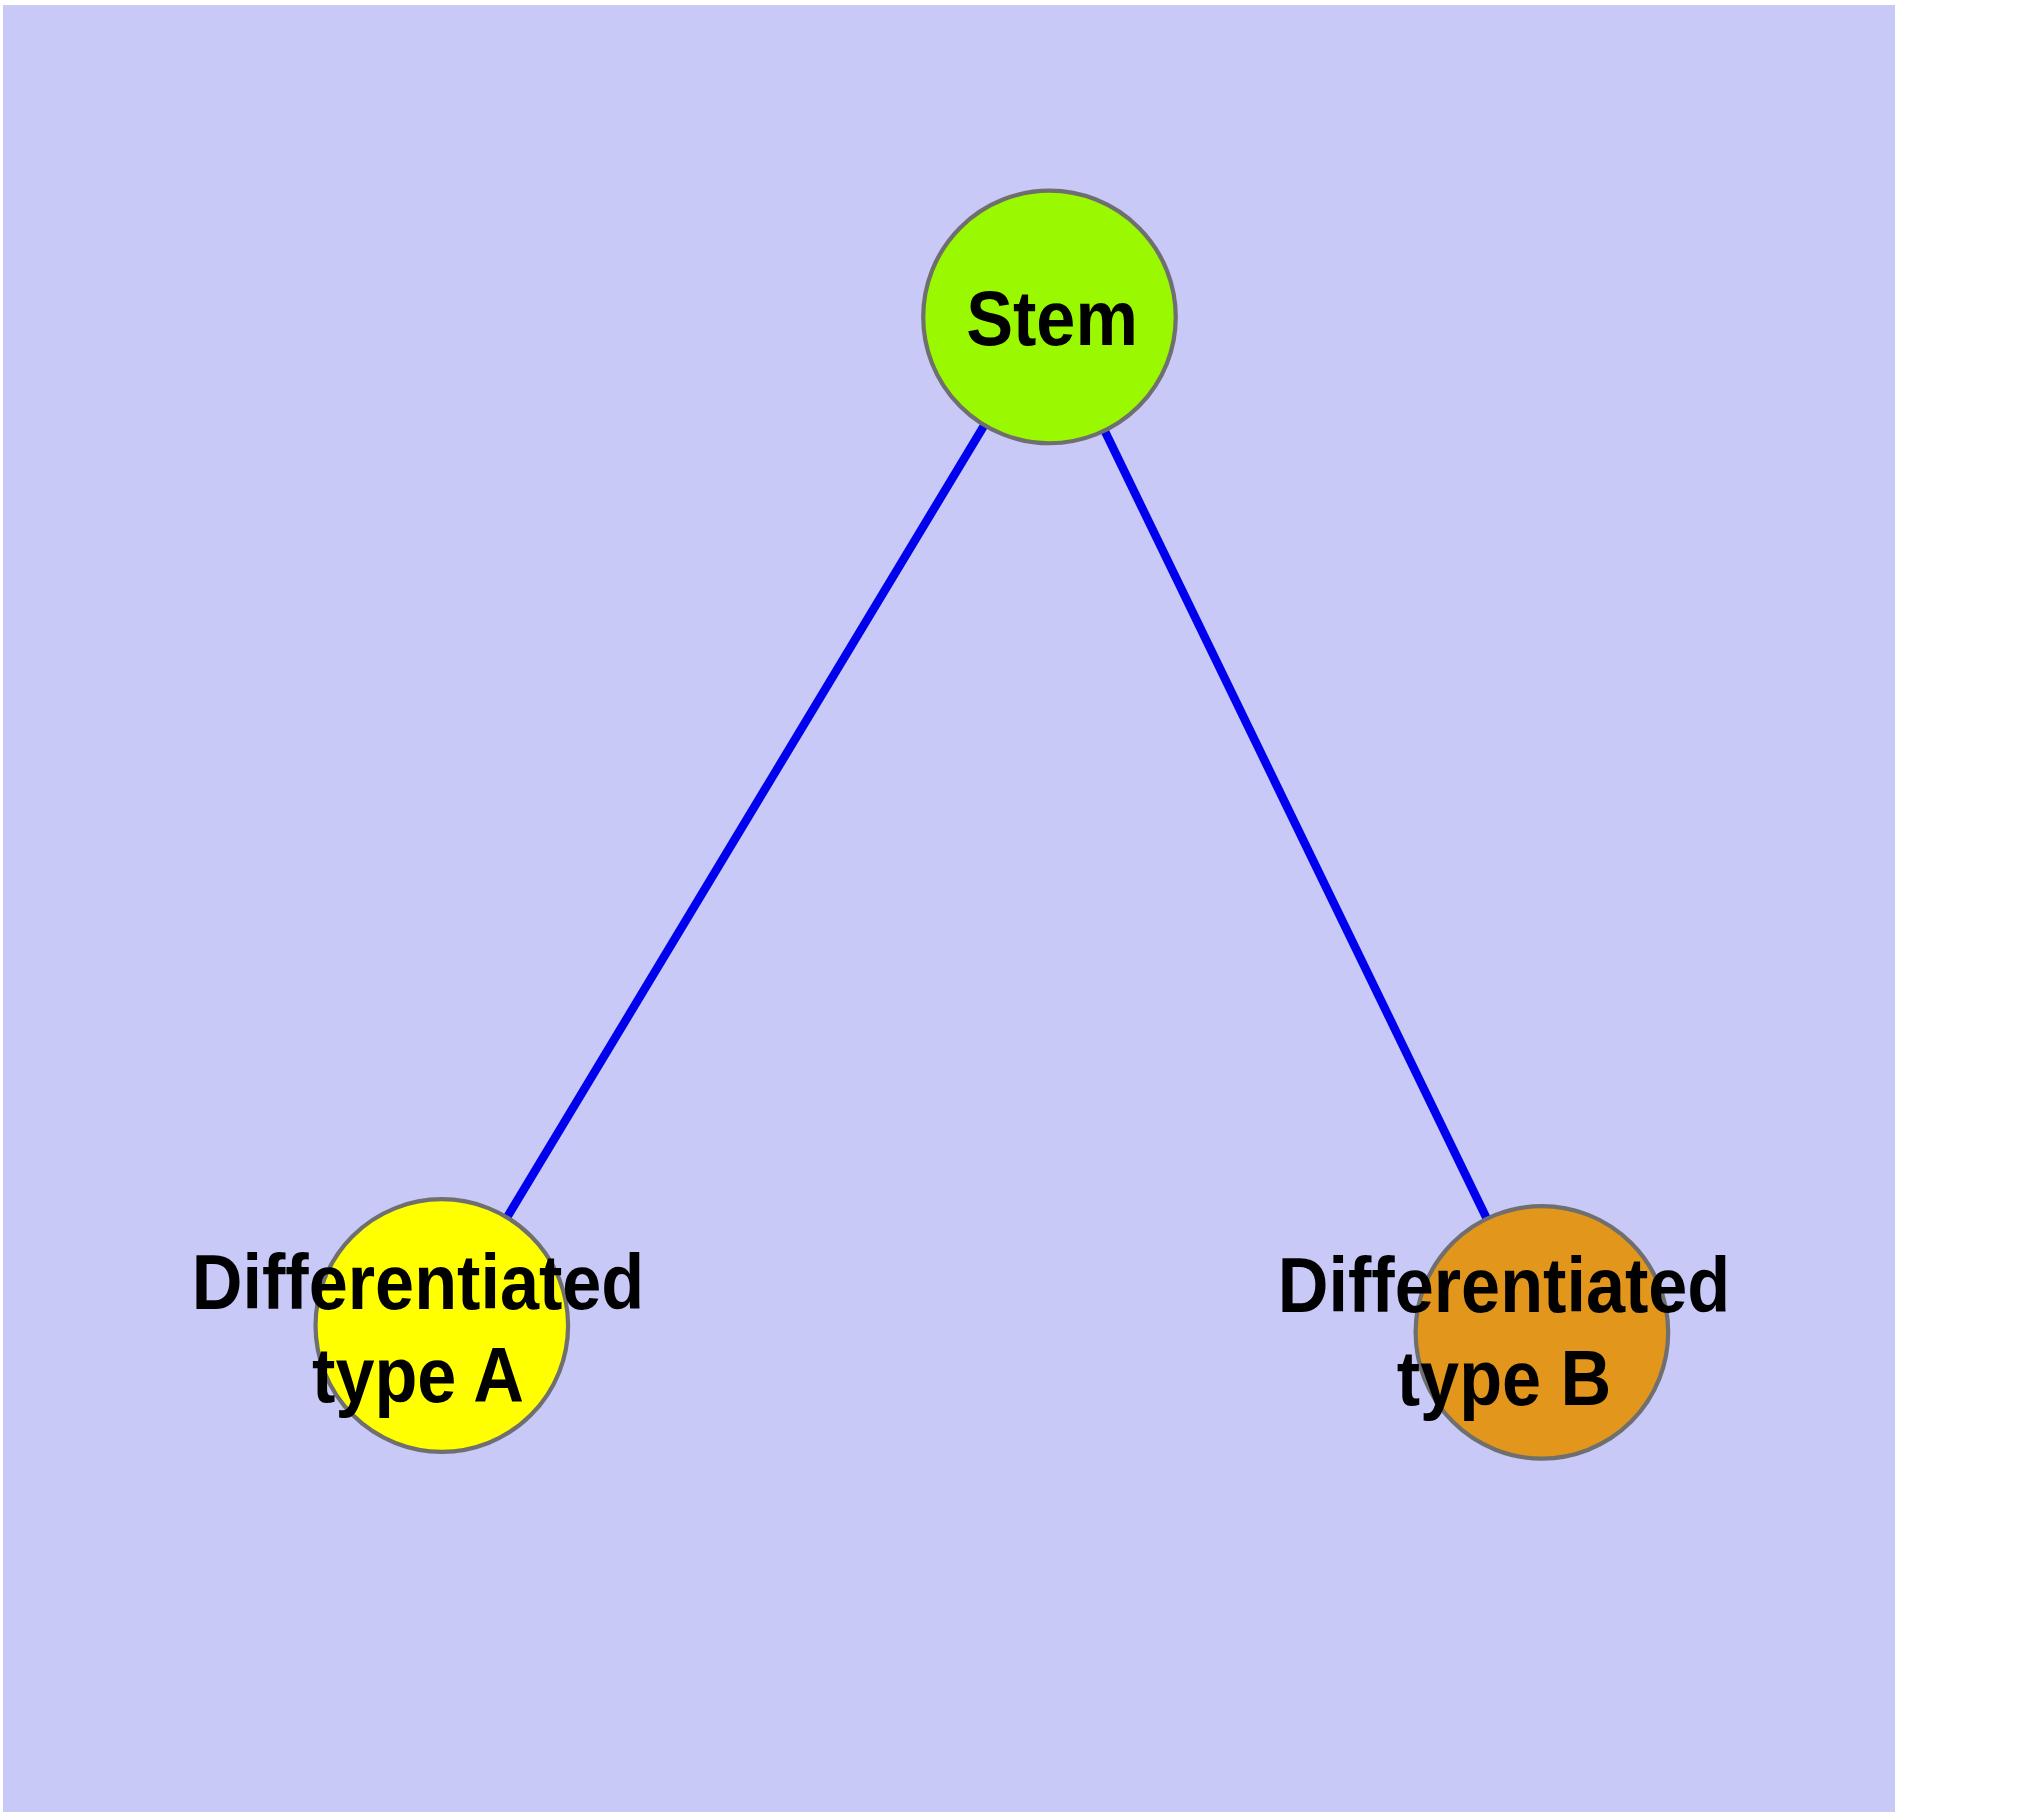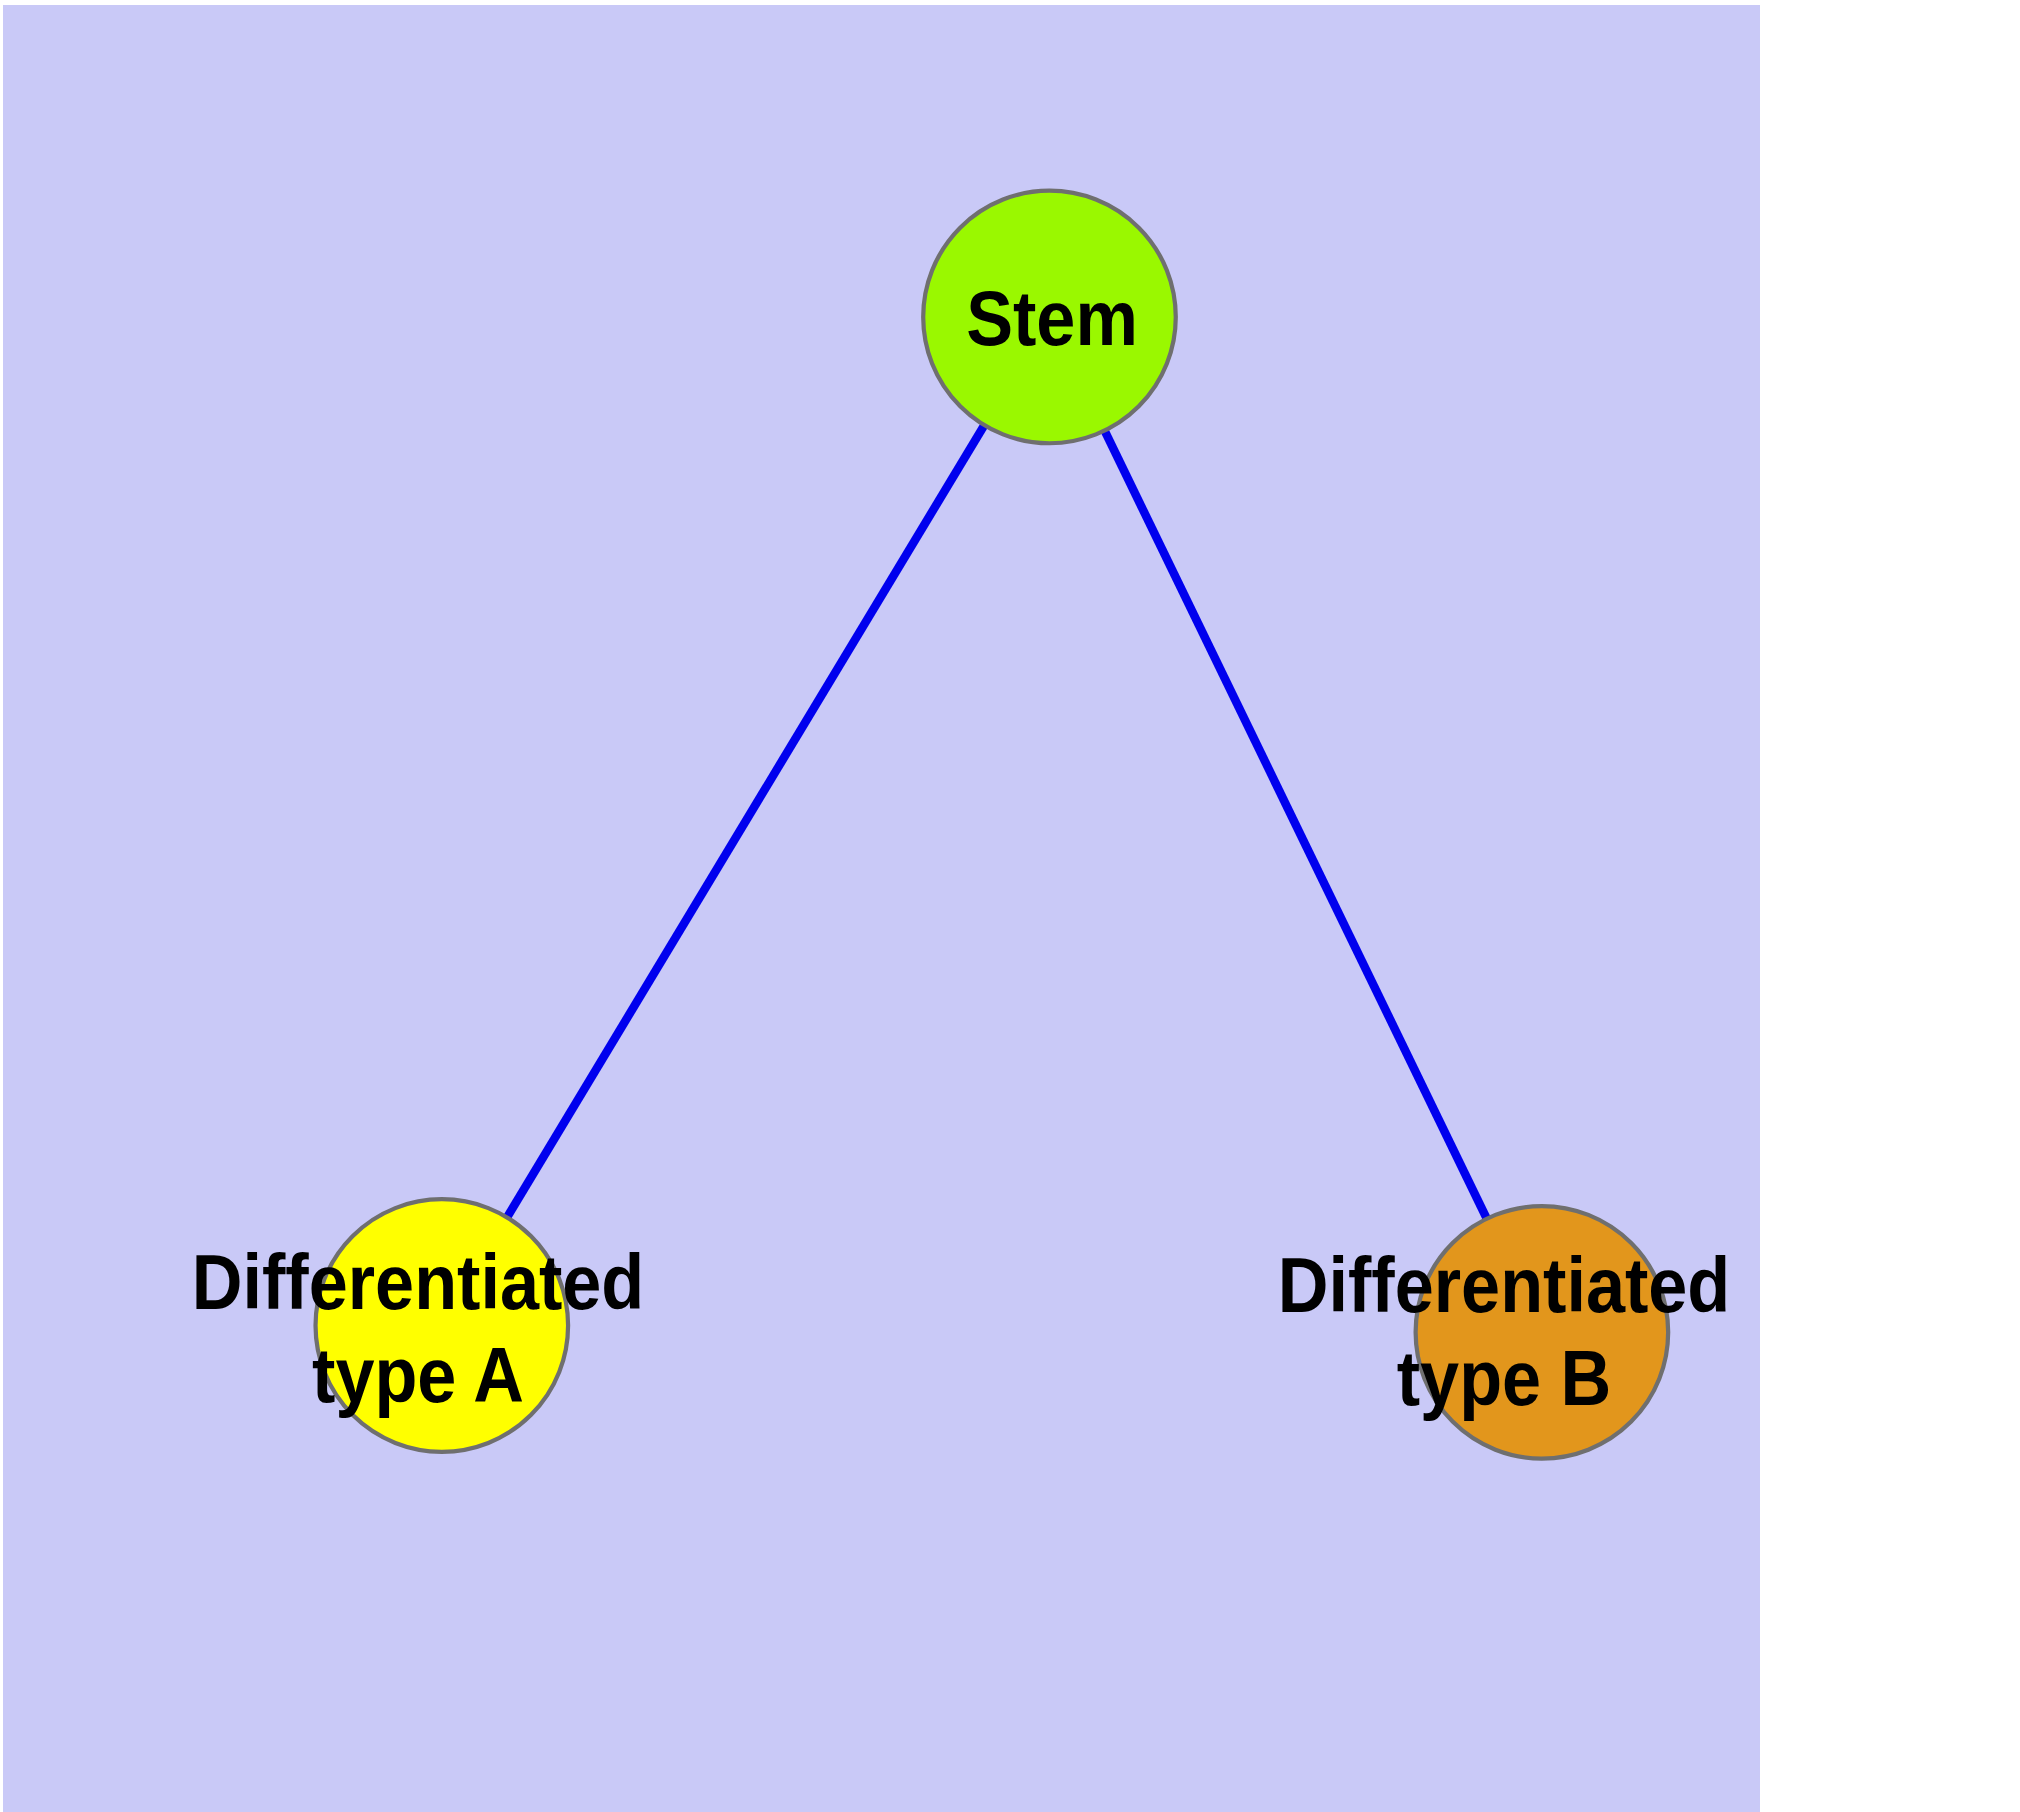--- a/index.html
+++ b/index.html
@@ -3,21 +3,21 @@
 <meta charset="utf-8">
 <style>
   html, body {
     margin: 0;
     padding: 0;
     background: #FFFFFF;
     font-family: "Liberation Sans", sans-serif;
   }
   #stage {
     position: relative;
-    width: 1760px;
+    width: 1895px;
     height: 1812px;
     overflow: hidden;
     background: #FFFFFF;
   }
   #plot-panel {
     position: absolute;
     left: 3.4px;
     top: 5.1px;
     right: 0;
     bottom: 0;

